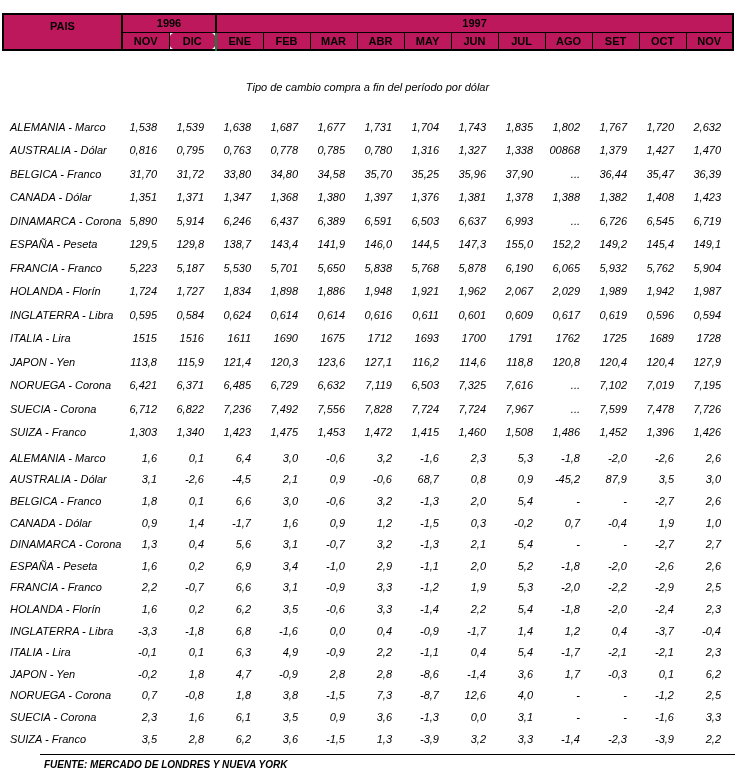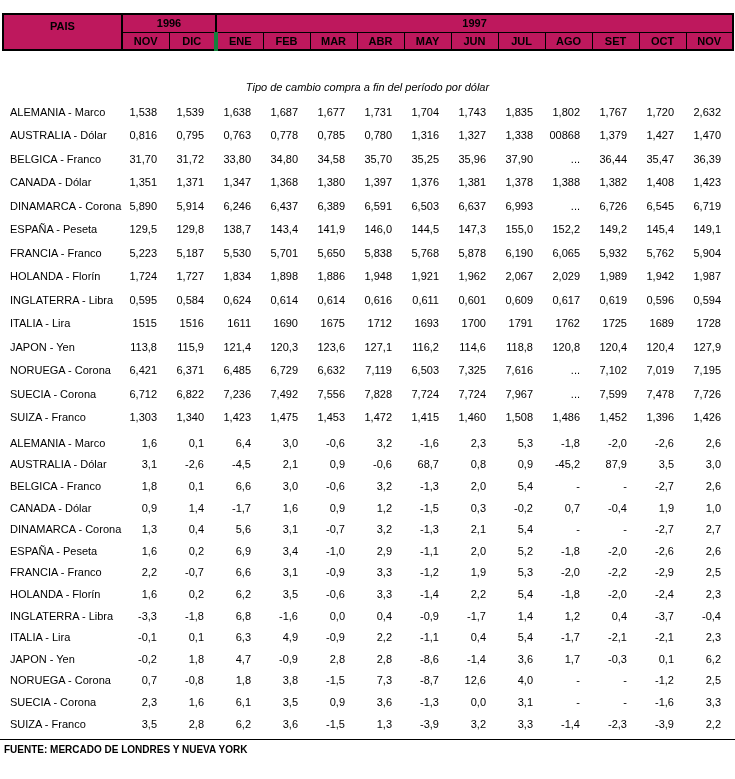--- a/index.html
+++ b/index.html
@@ -26,47 +26,47 @@
   }
   table.hdr th {
     background: #be185d;
     border: 1px solid #000;
     font-size: 11px; font-weight: bold;
     height: 18px; text-align: center; vertical-align: middle;
     padding: 0; overflow: hidden;
   }
   table.hdr th.pais { vertical-align: bottom; padding-bottom: 17px; border-right: 2px solid #000; }
   table.hdr th.yr96 { border-right: 2px solid #000; }
-  table.hdr th.dic  { border-right: 4px solid #15803d; }
+  table.hdr th.dic  { border-right: 2px solid #15803d; border-radius: 8px; }
 
   .sec-heading {
     text-align: center;
     font-size: 11px; font-style: italic;
     margin-top: 30px;
   }
   .sec-heading.second { margin-top: 1px; }
 
-  .rows { margin: 7px 0 0 2px; }
+  .rows { margin: 22px 0 0 2px; font-style: italic; }
   .rows.second { margin-top: 3px; }
   .data-row {
     display: grid;
     grid-template-columns: 120px repeat(13, 47px);
     align-items: center;
     height: 23.5px;
     font-size: 11px;
   }
   .rows.second .data-row { height: 21.6px; }
   .row-label { padding-left: 8px; white-space: nowrap; }
   .cell { text-align: right; padding-right: 12px; white-space: nowrap; }
 
   .footer {
     border-top: 1px solid #000;
     margin-top: 5px;
     padding: 4px 0 0 4px;
-    font-size: 10px; font-weight: bold; 
+    font-size: 10px; font-weight: bold; font-style: italic; margin-left: 40px;
   }
 </style>
 </head>
 <body>
 
 <div class="page">
 
 
   <table class="hdr">
     <colgroup>

